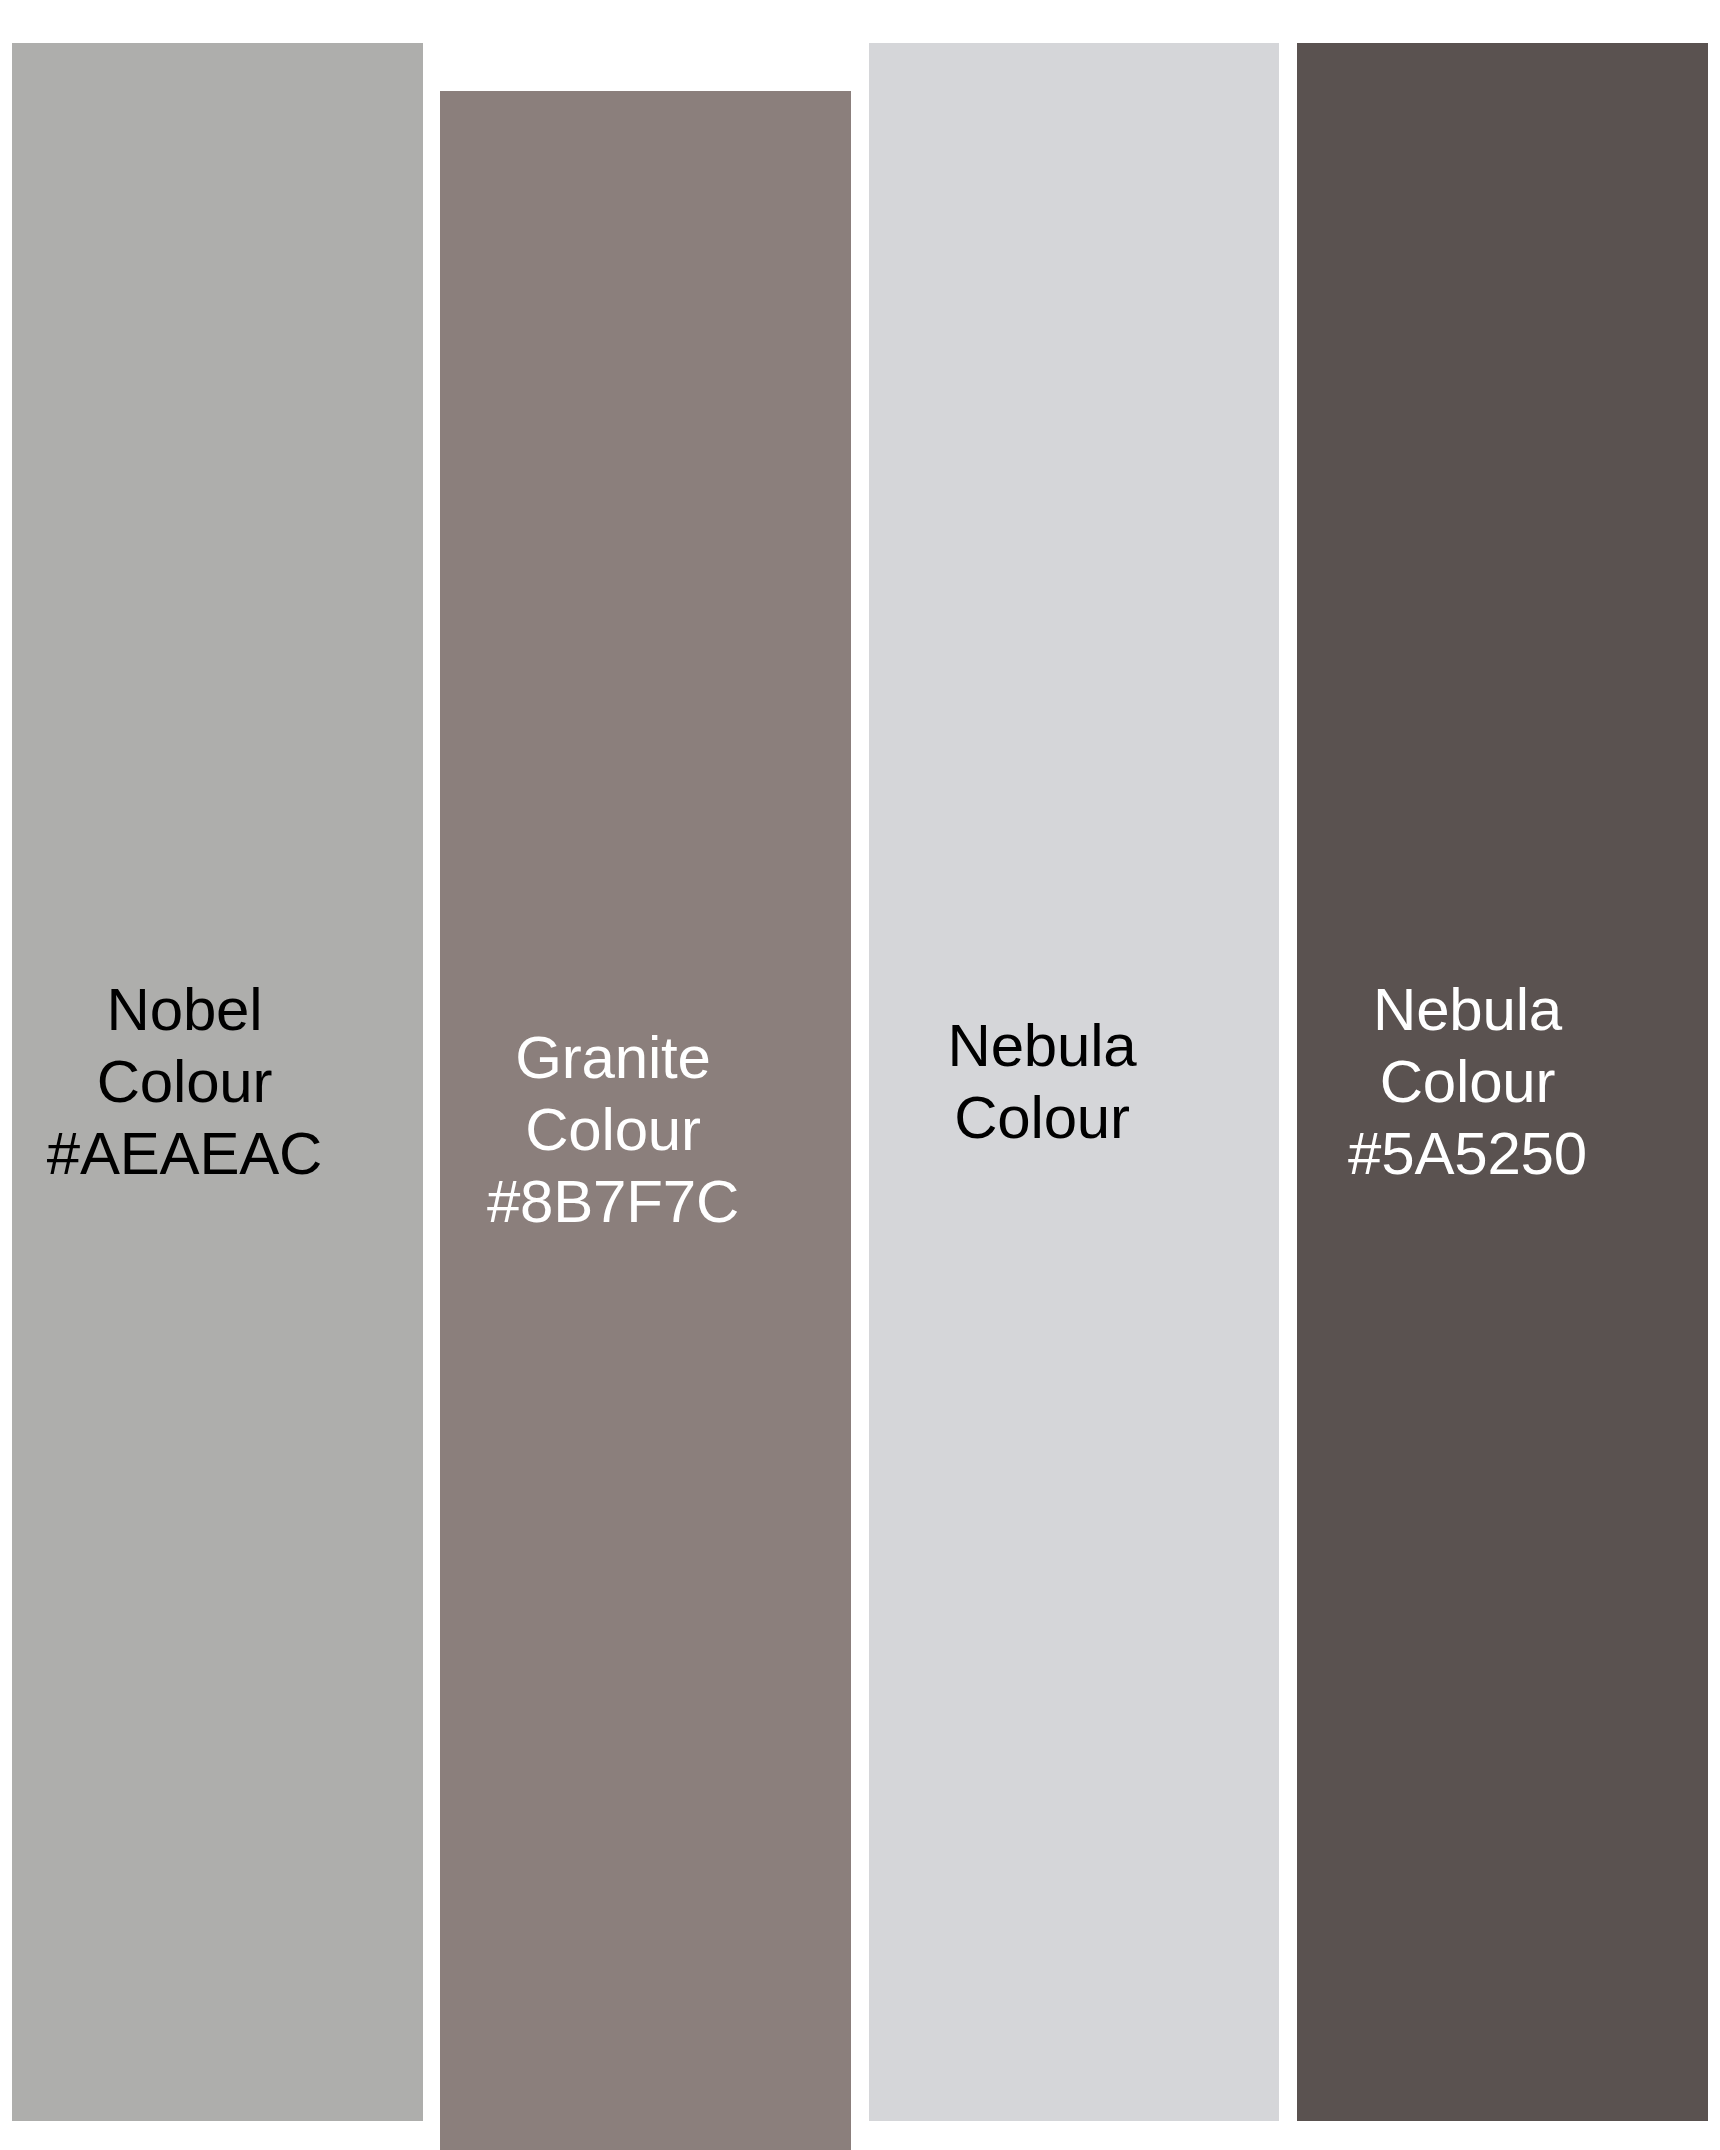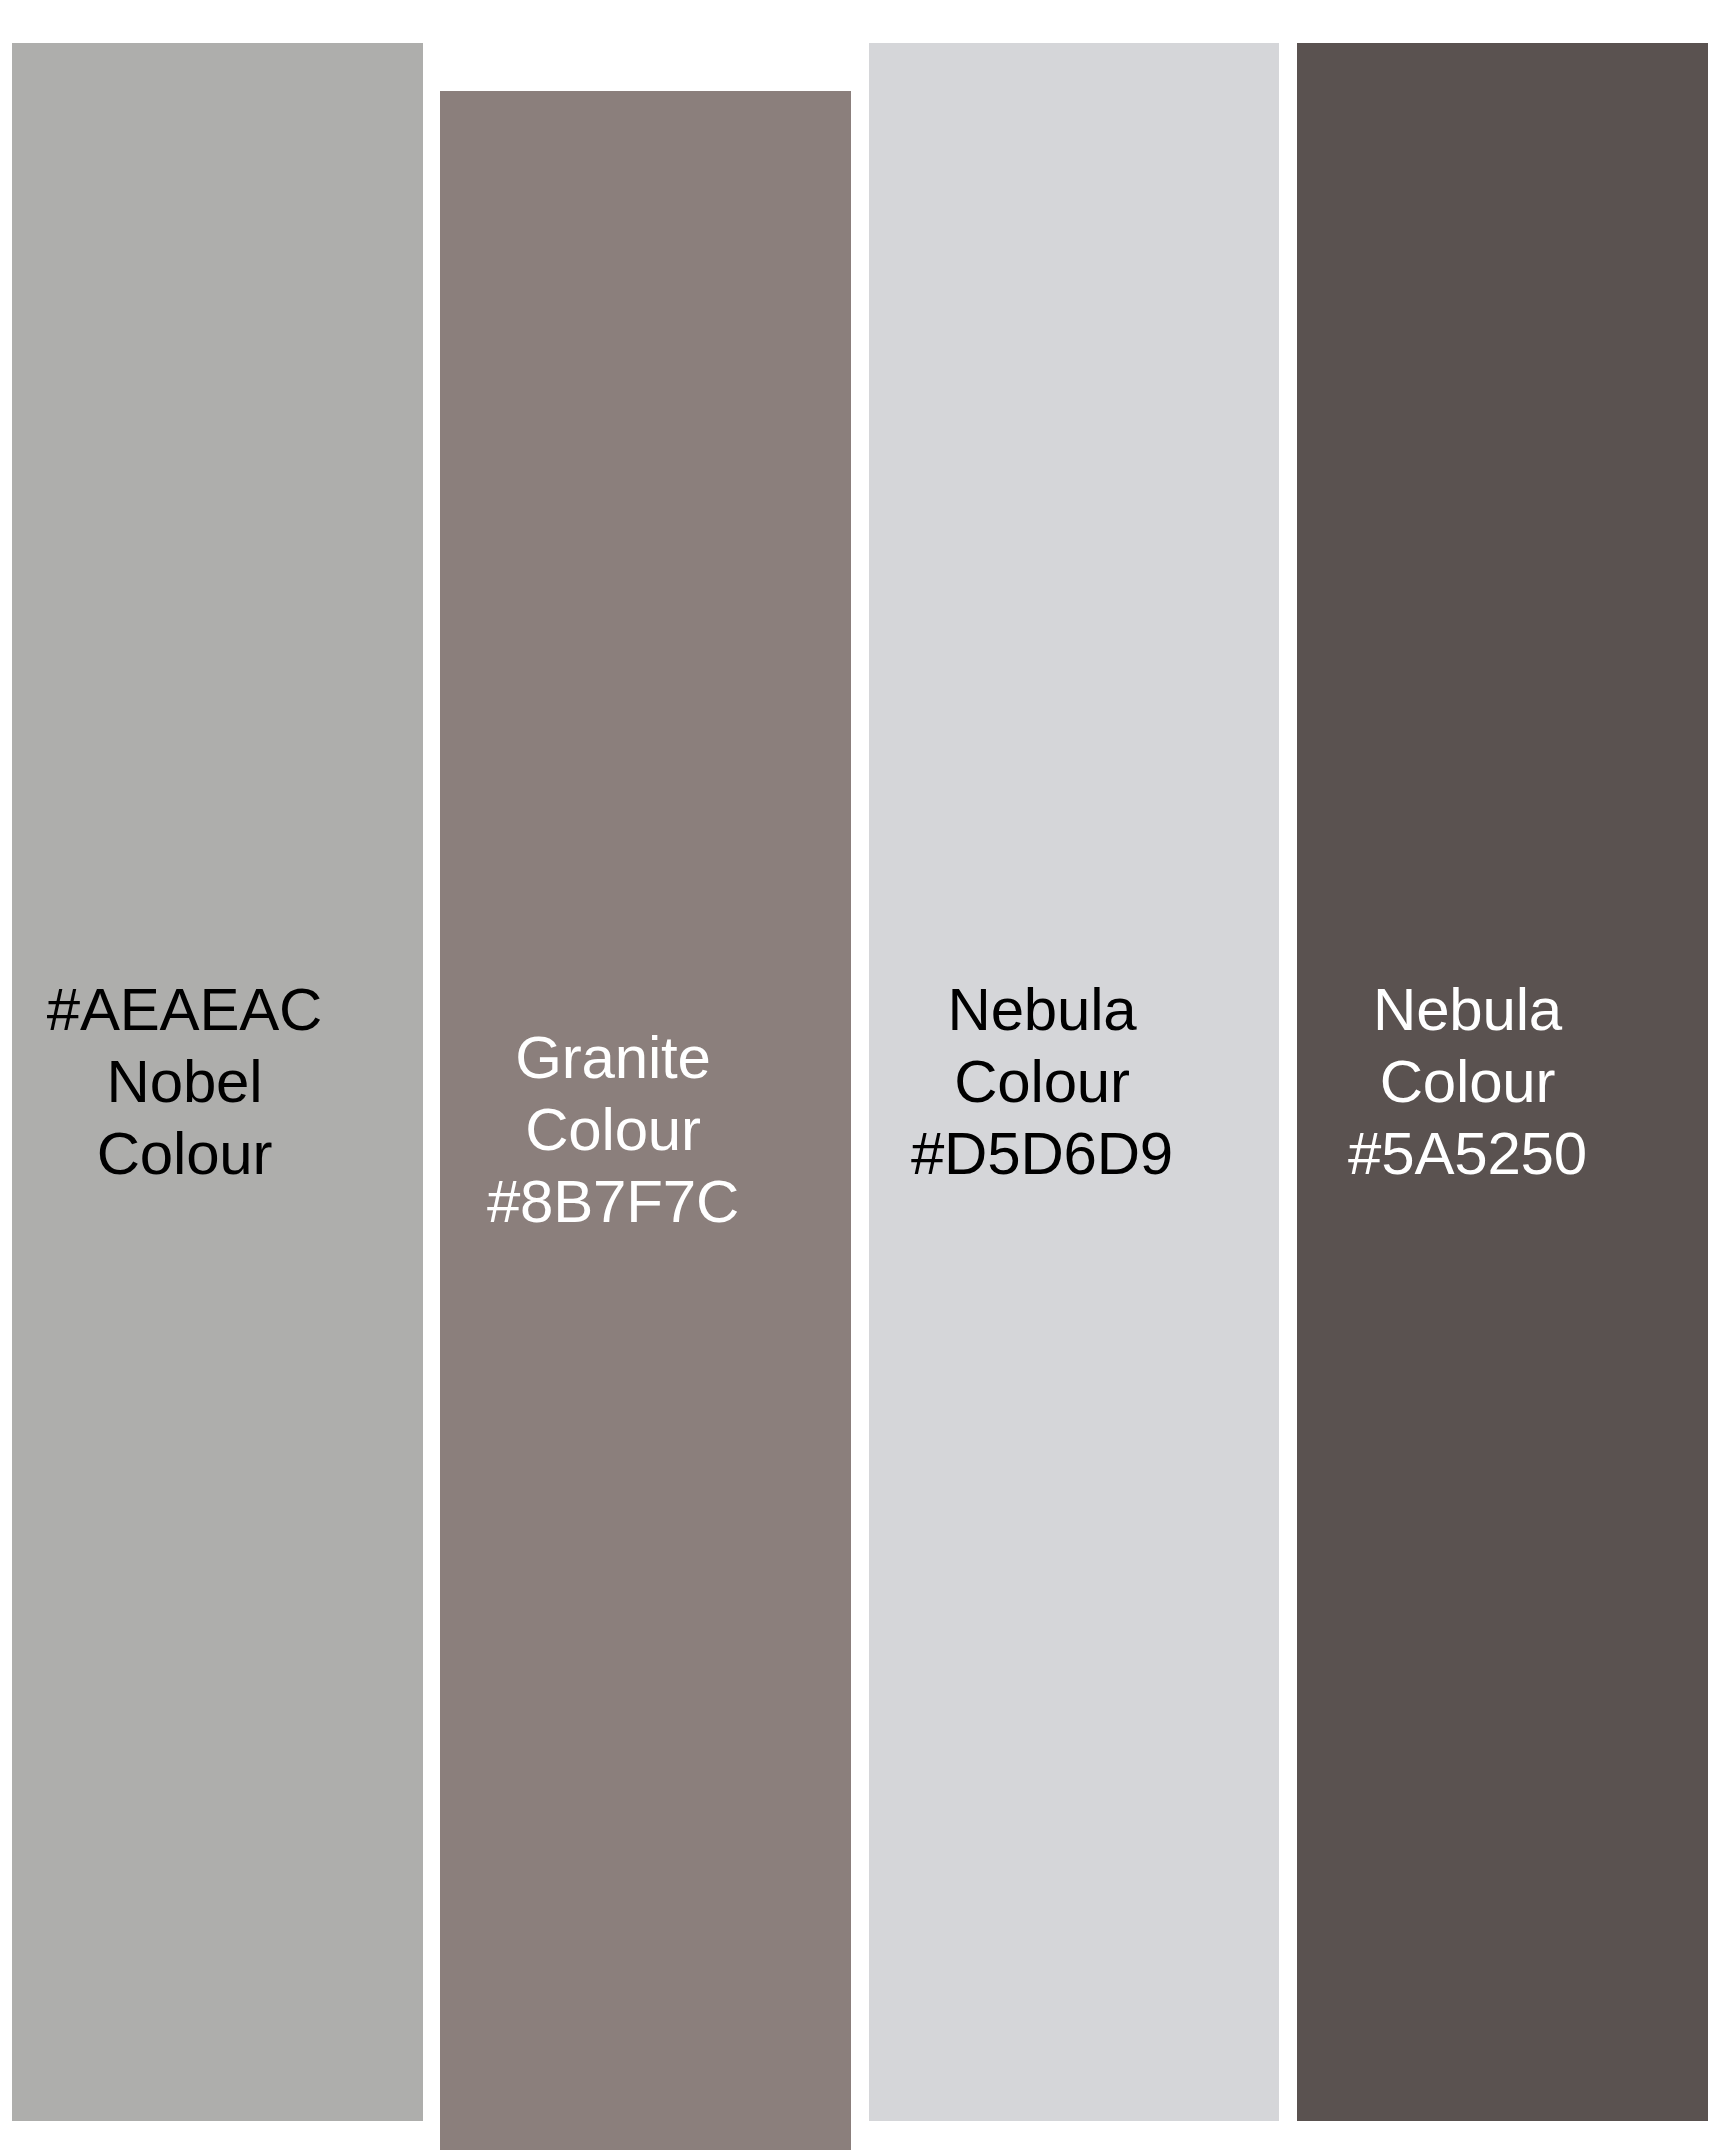--- a/index.html
+++ b/index.html
@@ -59,36 +59,35 @@
     display: block;
   }
 </style>
 </head>
 <body style="background: rgb(255, 255, 255);">
 
 <div id="palette-board">
 
   <div class="swatch swatch-0" style="background: rgb(174, 174, 172);">
     <div class="swatch-caption" style="color: rgb(0, 0, 0);">
+      <span class="caption-line">Nobel Colour</span>
       <span class="caption-line">#AEAEAC</span>
-      <span class="caption-line">Nobel Colour</span>
     </div>
   </div>
 
   <div class="swatch swatch-1" style="background: rgb(139, 127, 124);">
     <div class="swatch-caption" style="color: rgb(255, 255, 255);">
       <span class="caption-line">Granite Colour</span>
       <span class="caption-line">#8B7F7C</span>
     </div>
   </div>
 
   <div class="swatch swatch-2" style="background: rgb(213, 214, 217);">
     <div class="swatch-caption" style="color: rgb(0, 0, 0);">
       <span class="caption-line">Nebula Colour</span>
-      <span class="caption-line">#D5D6D9</span>
     </div>
   </div>
 
   <div class="swatch swatch-3" style="background: rgb(90, 82, 80);">
     <div class="swatch-caption" style="color: rgb(255, 255, 255);">
       <span>Nebula Colour</span>
       <span class="caption-line">#5A5250</span>
     </div>
   </div>
 

